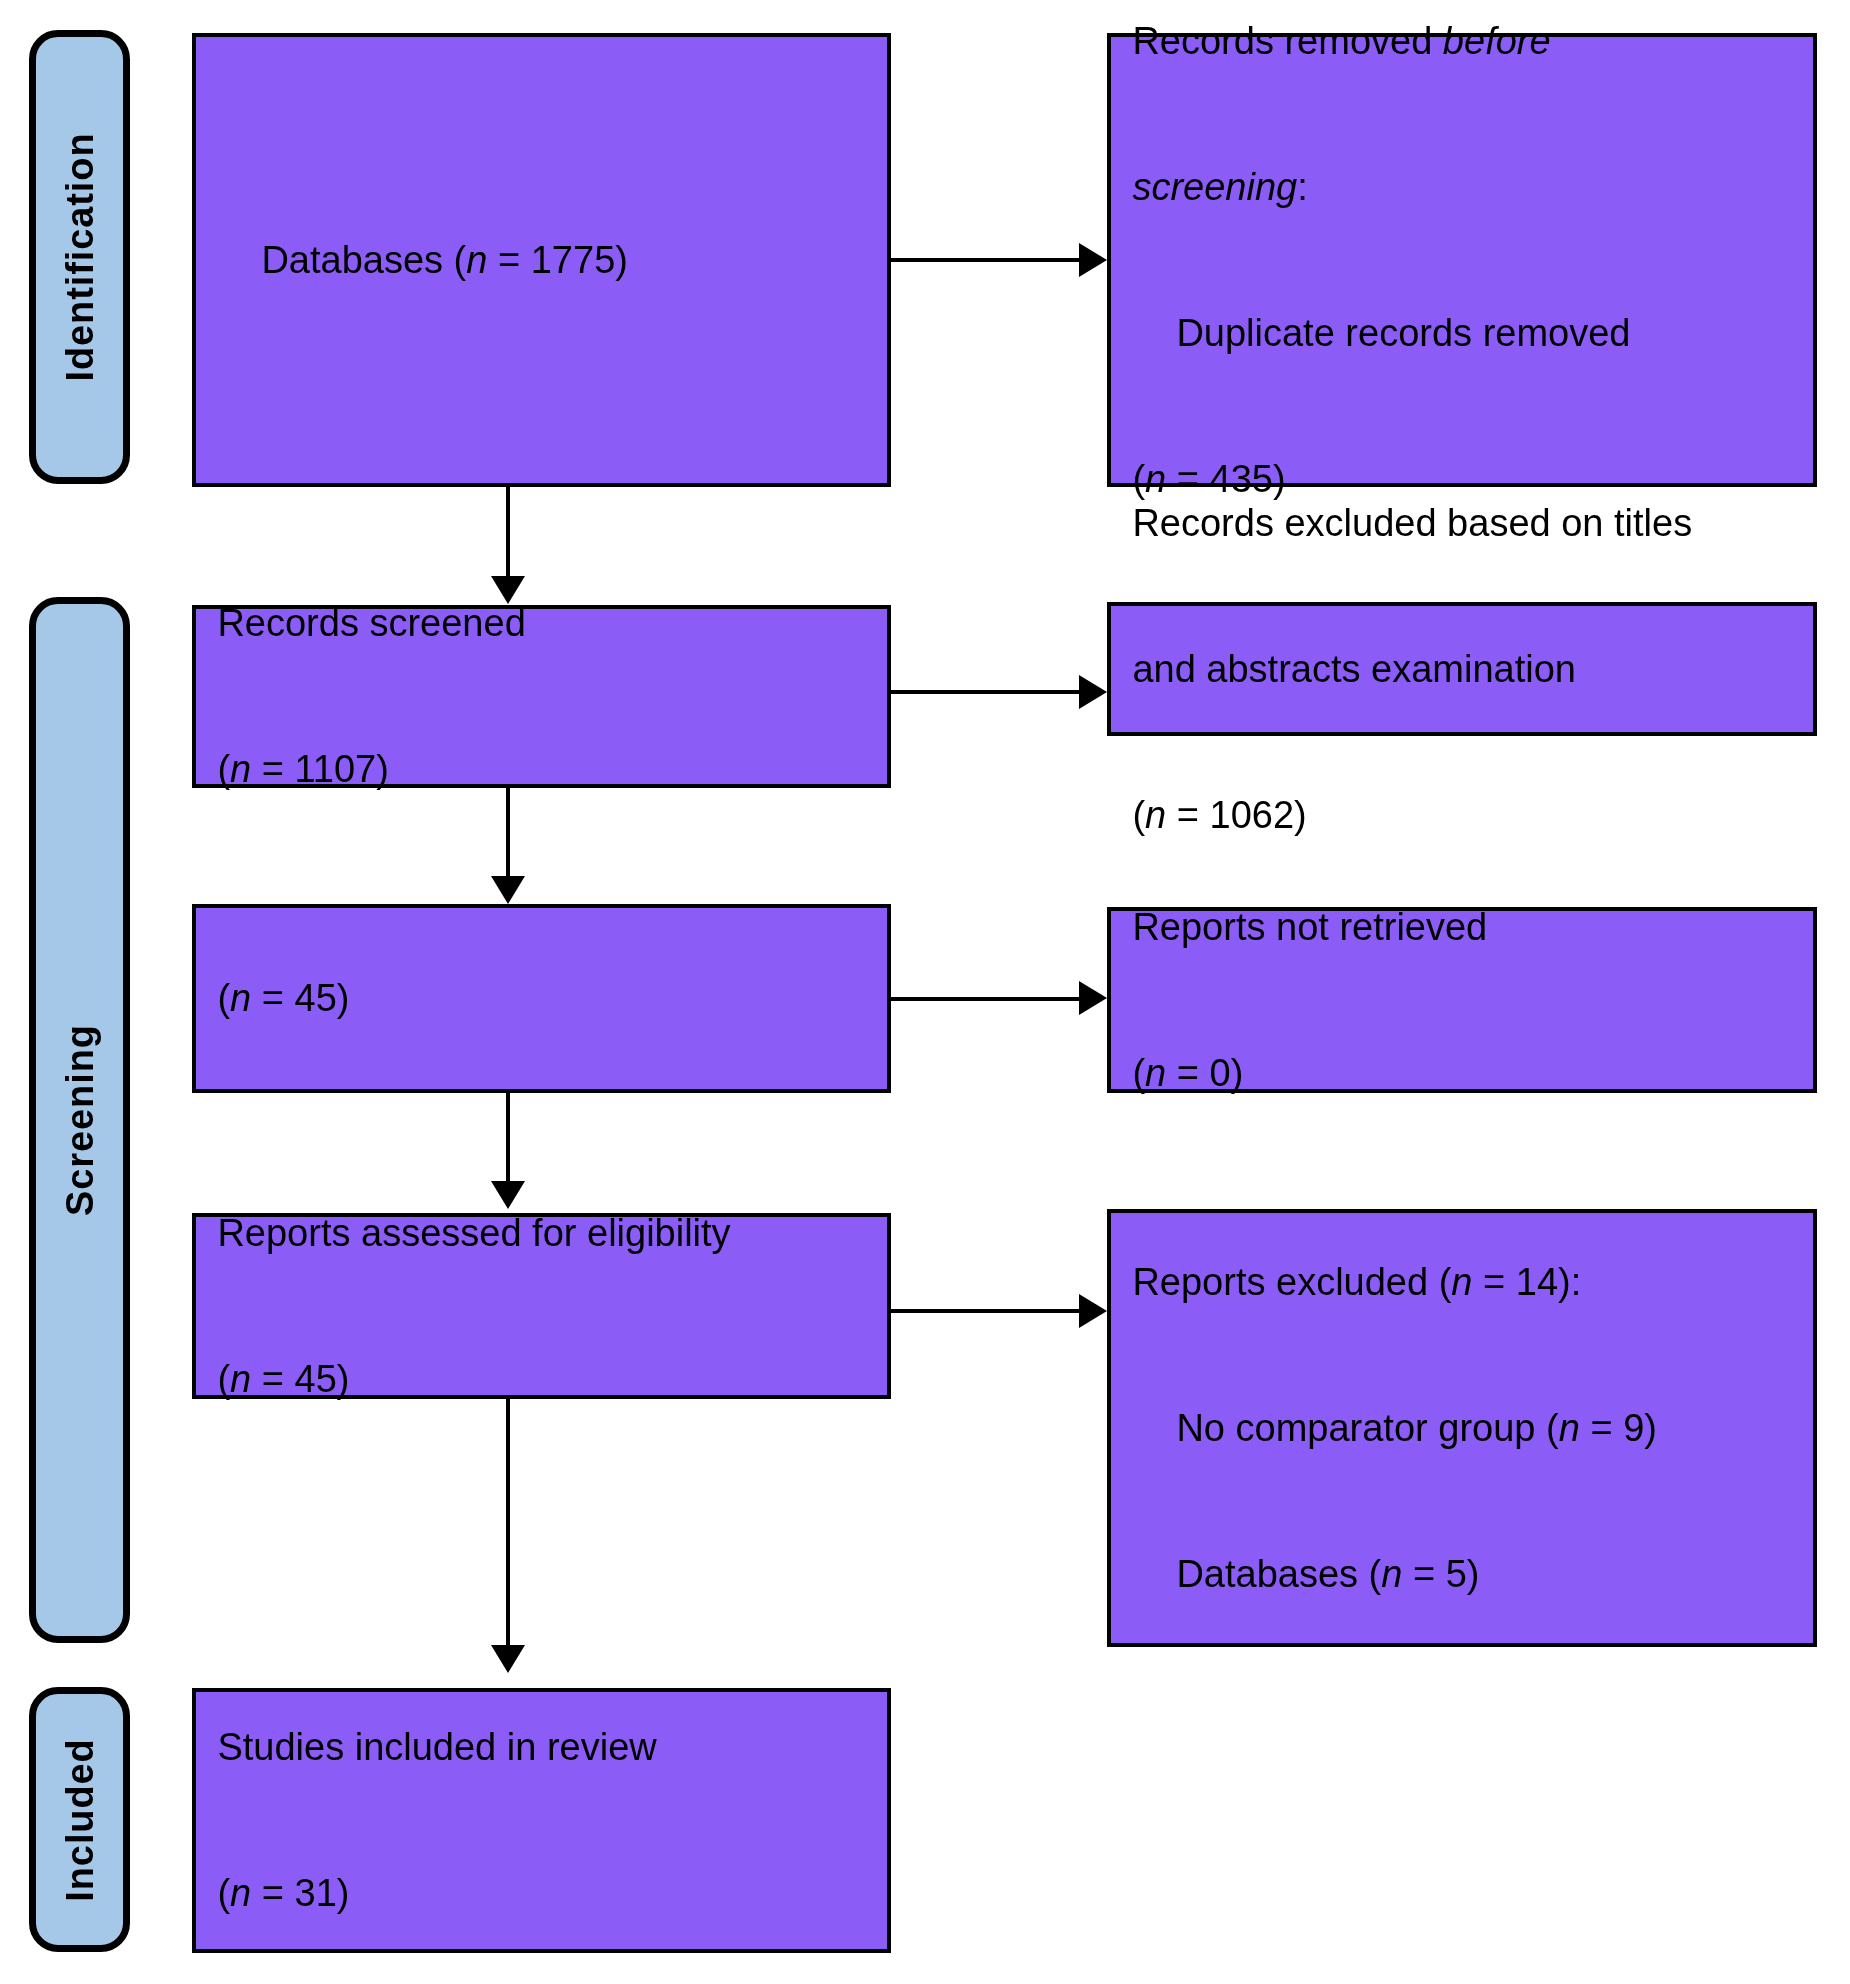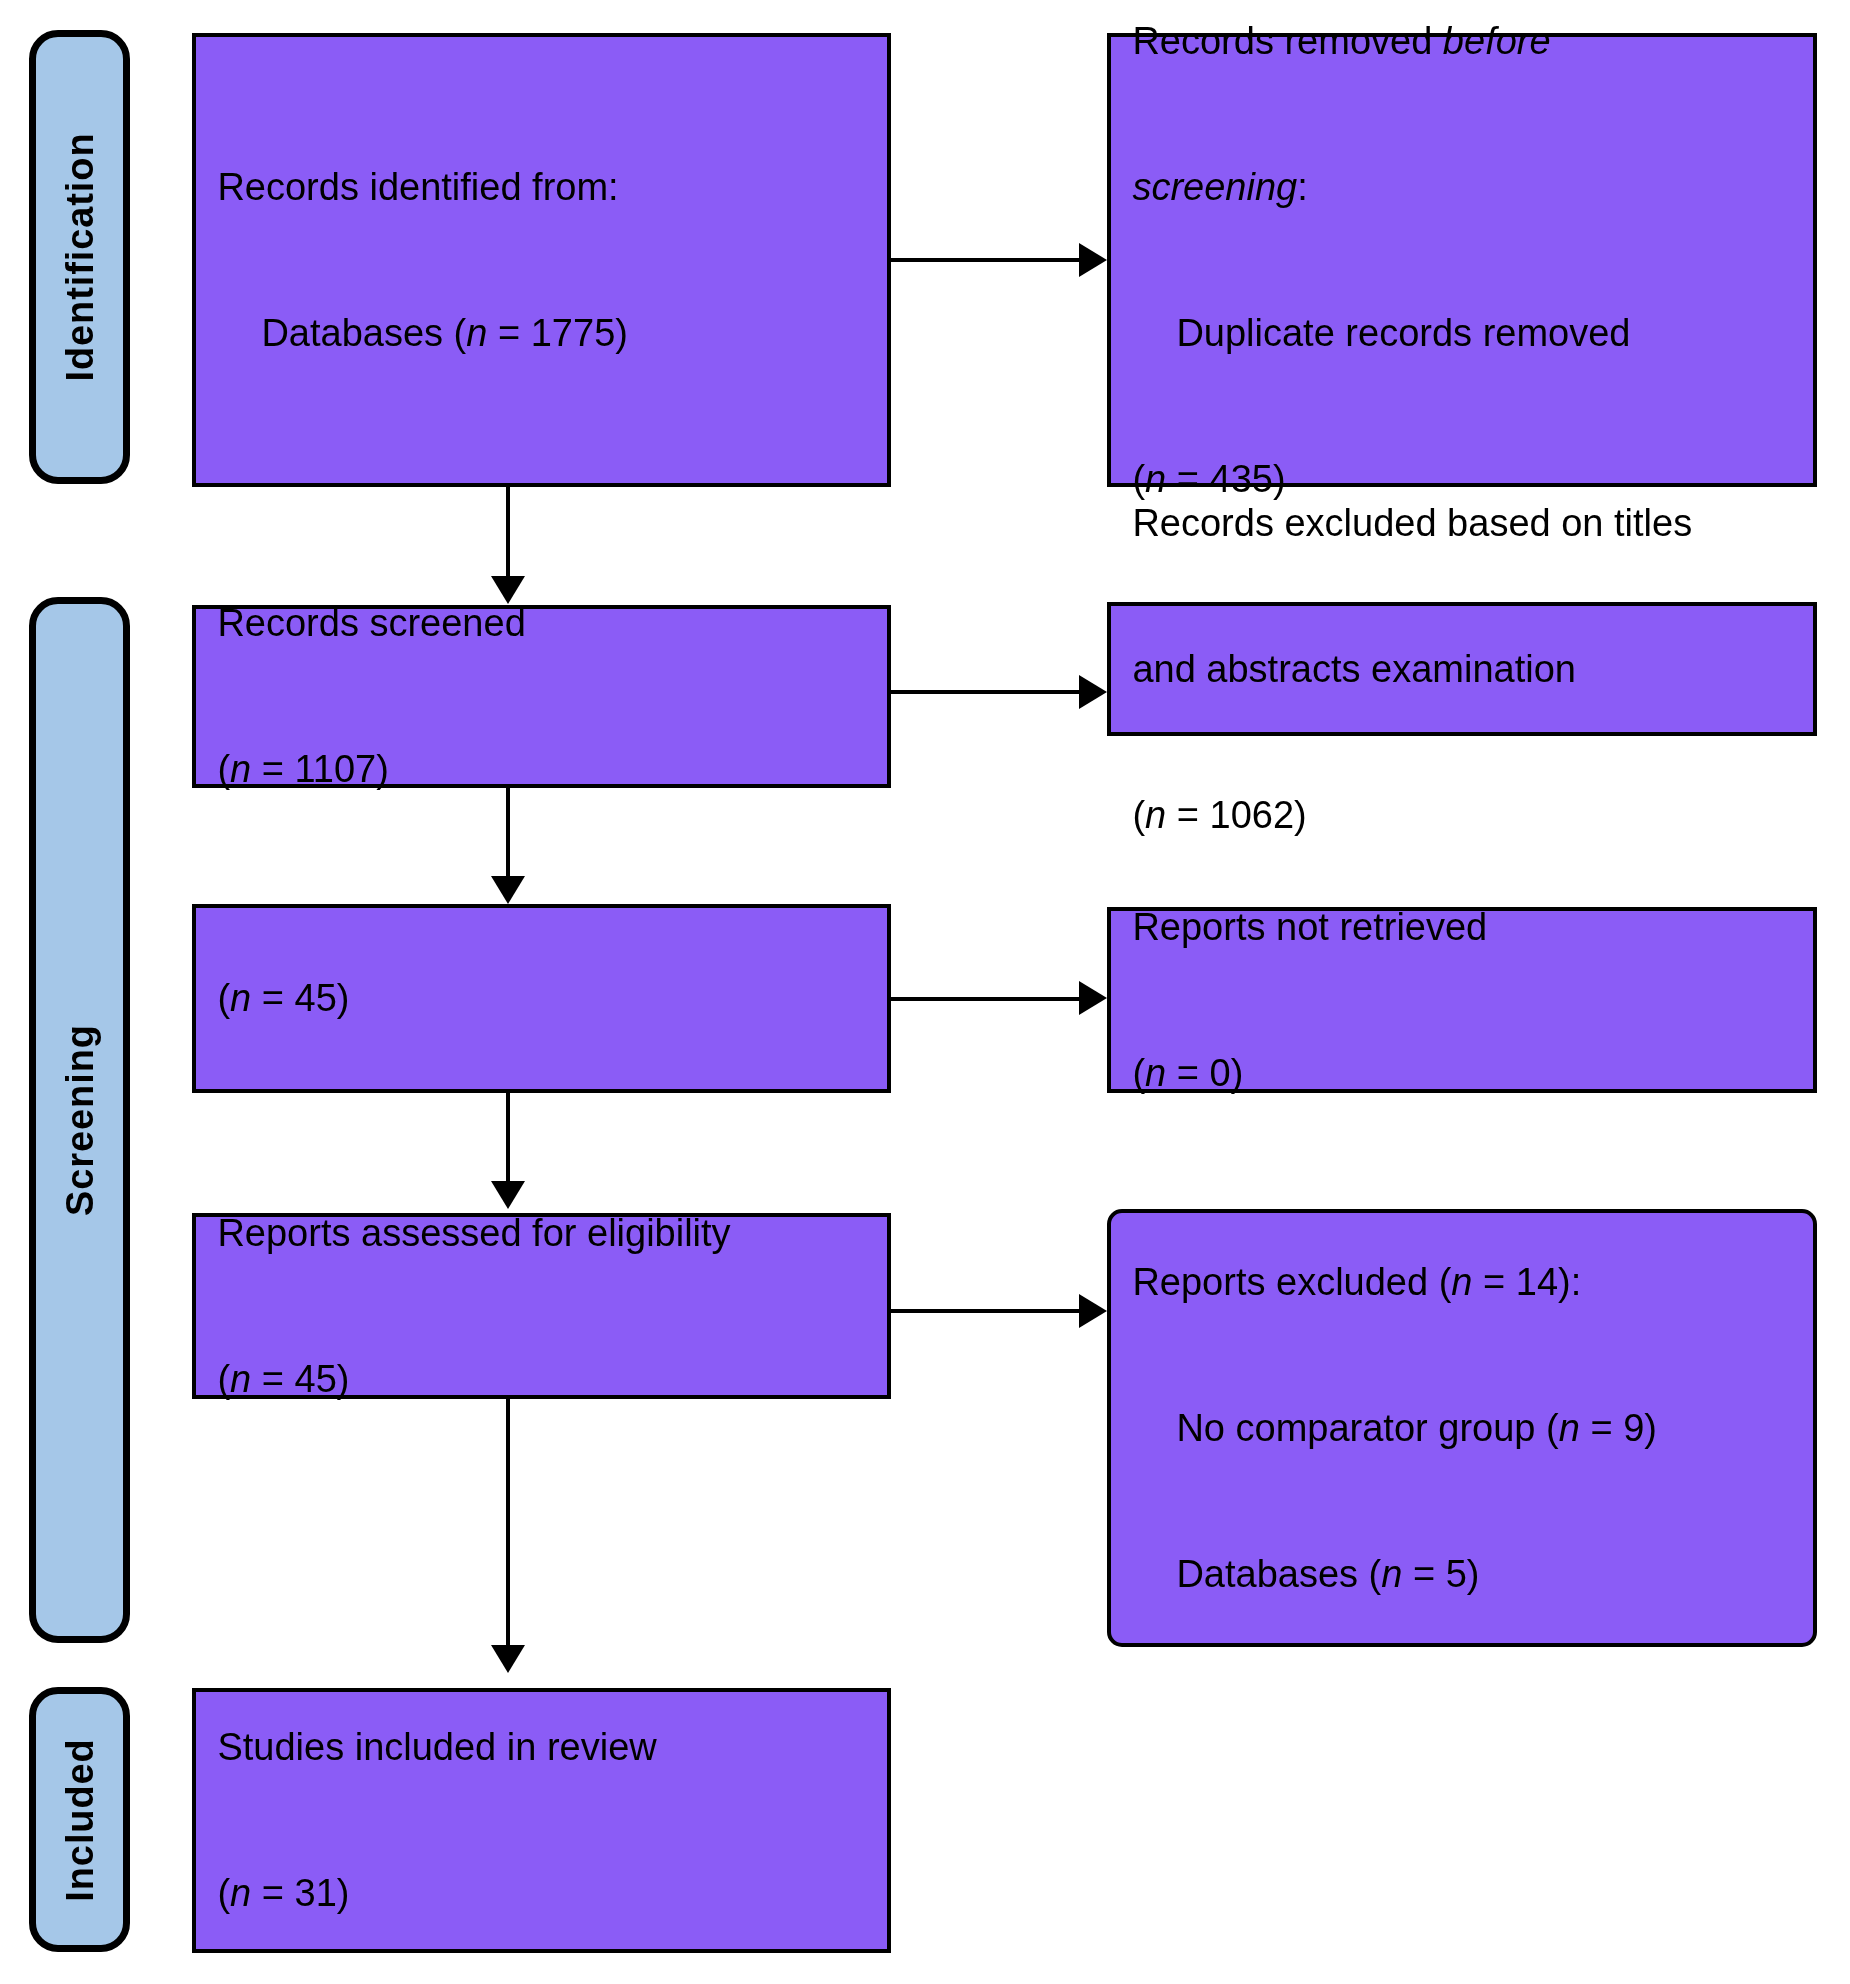--- a/index.html
+++ b/index.html
@@ -103,21 +103,20 @@
   <div class="stage-bar" style="left:29px; top:597px; width:101px; height:1046px;">
     <span class="stage-label">Screening</span>
   </div>
 
   <div class="stage-bar" style="left:29px; top:1687px; width:101px; height:265px;">
     <span class="stage-label">Included</span>
   </div>
 
   <div class="flow-box" style="left:192px; top:33px; width:699px; height:454px;">
     <div class="box-text">
-      <div><span>Records identified from:</span></div>
       <div><span class="ind"></span><span>Databases (</span><i>n</i><span> = 1775)</span></div>
     </div>
   </div>
 
   <div class="flow-box" style="left:1107px; top:33px; width:710px; height:454px;">
     <div class="box-text">
       <div><span>Records removed </span><i>before</i></div>
       <div><i>screening</i><span>:</span></div>
       <div><span class="ind"></span><span>Duplicate records removed</span></div>
       <div><span>(</span><i>n</i><span> = 435)</span></div>
@@ -170,21 +169,21 @@
   <div class="v-line" style="left:506px; top:1093px; width:3.8px; height:94px;"></div>
   <div class="v-arrow" style="left:491px; top:1181px;"></div>
 
   <div class="flow-box" style="left:192px; top:1213px; width:699px; height:186px;">
     <div class="box-text">
       <div><span>Reports assessed for eligibility</span></div>
       <div><span>(</span><i>n</i><span> = 45)</span></div>
     </div>
   </div>
 
-  <div class="flow-box" style="left:1107px; top:1209px; width:710px; height:438px;border-radius:15px;">
+  <div class="flow-box" style="left:1107px; top:1209px; width:710px; height:438px;">
     <div class="box-text">
       <div><span>Reports excluded (</span><i>n</i><span> = 14):</span></div>
       <div><span class="ind"></span><span>No comparator group (</span><i>n</i><span> = 9)</span></div>
       <div><span class="ind"></span><span>Databases (</span><i>n</i><span> = 5)</span></div>
     </div>
   </div>
 
   <div class="h-line" style="left:891px; top:1309px; width:188px;"></div>
   <div class="h-arrow" style="left:1079px; top:1294px;"></div>
 

